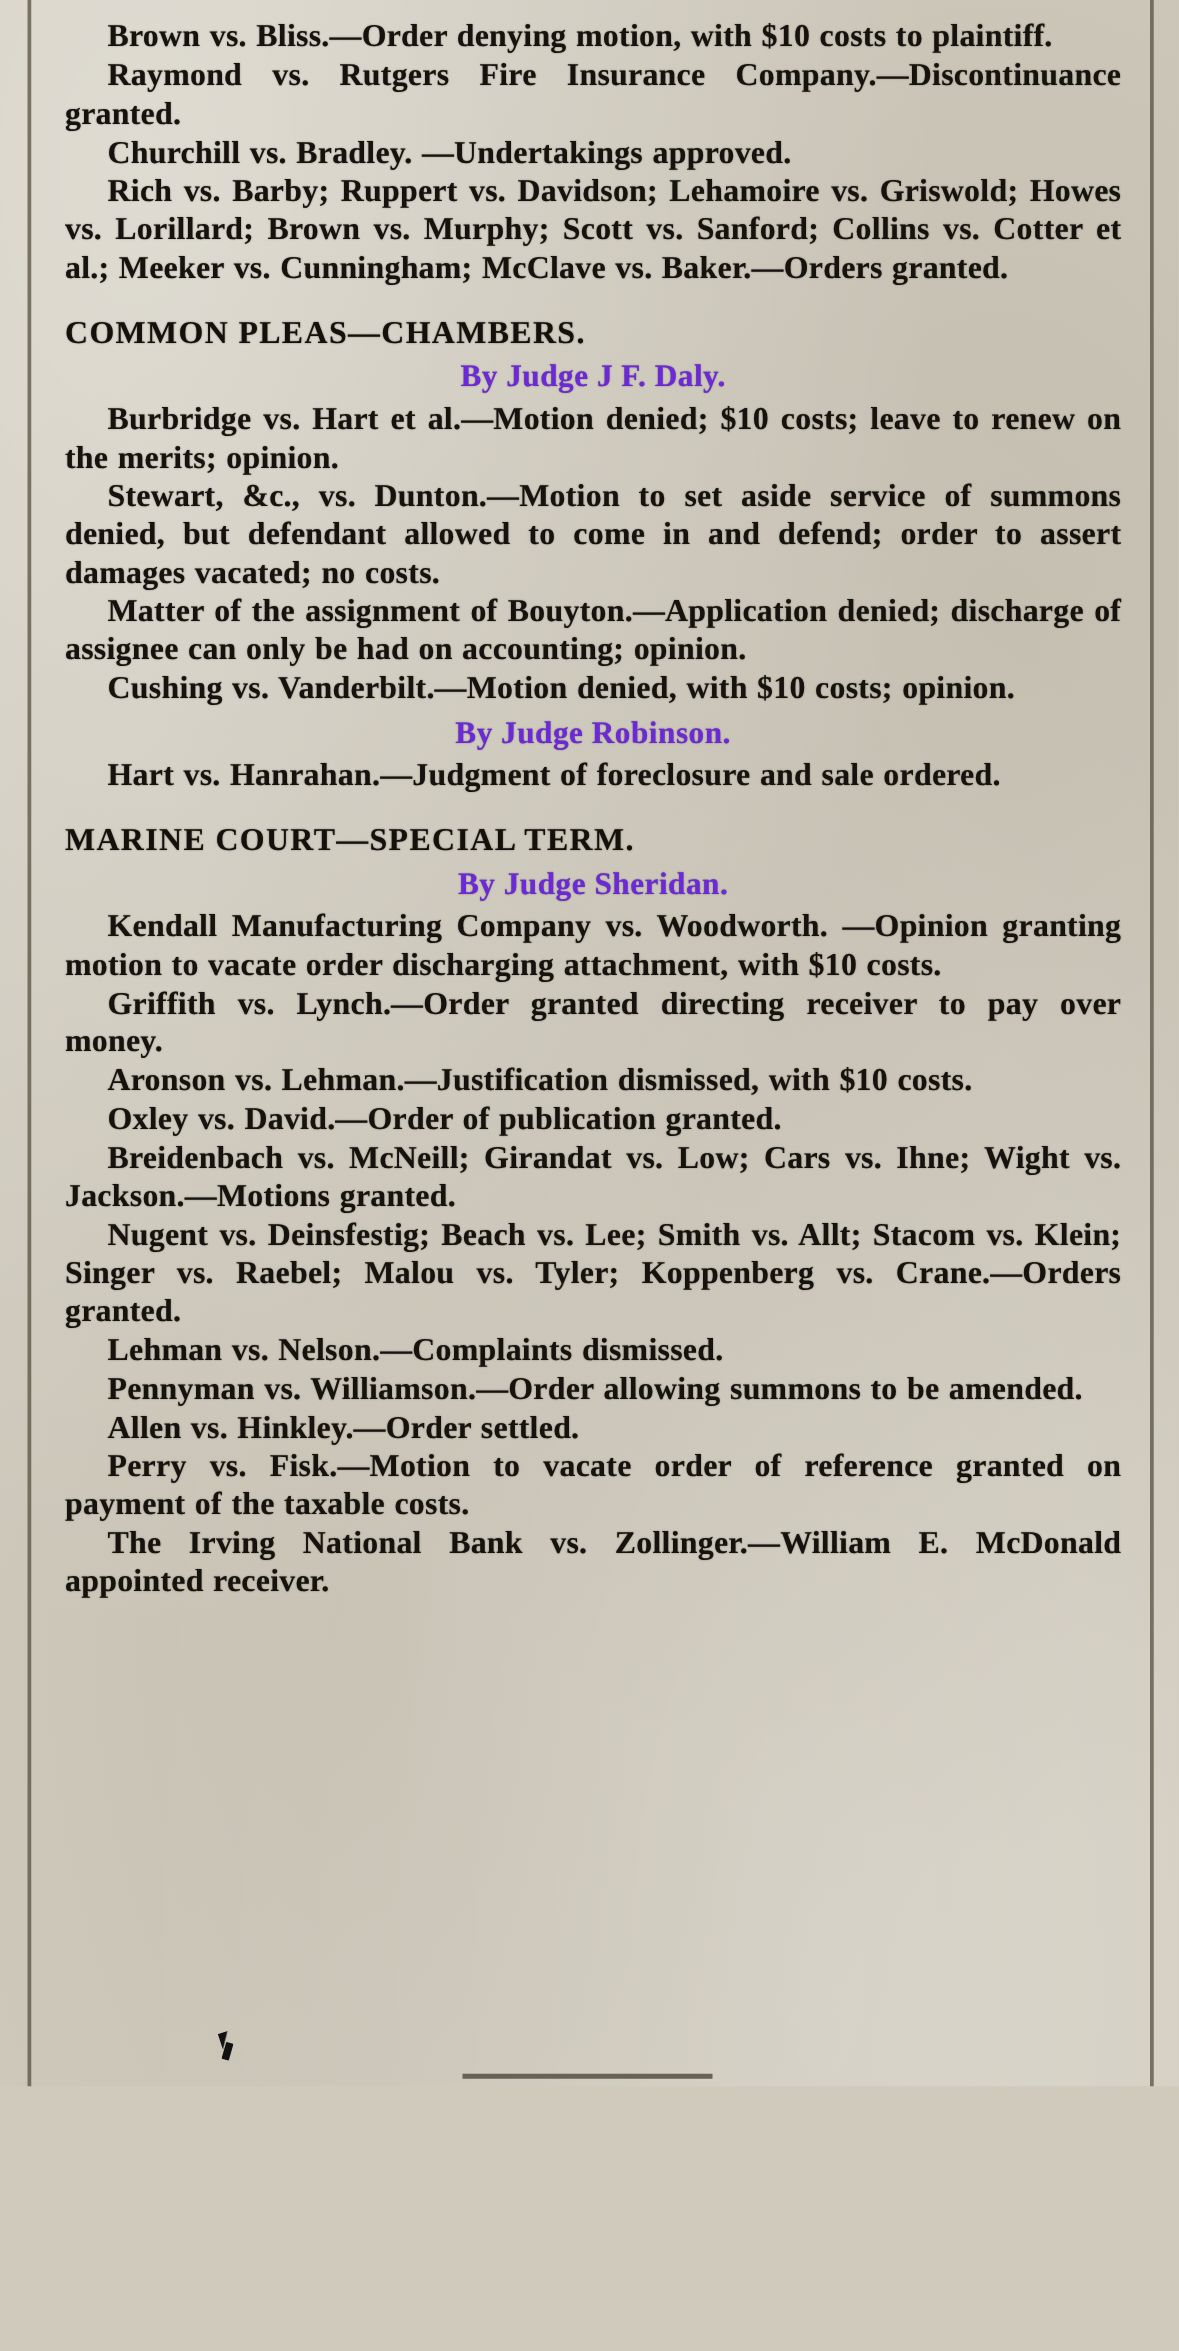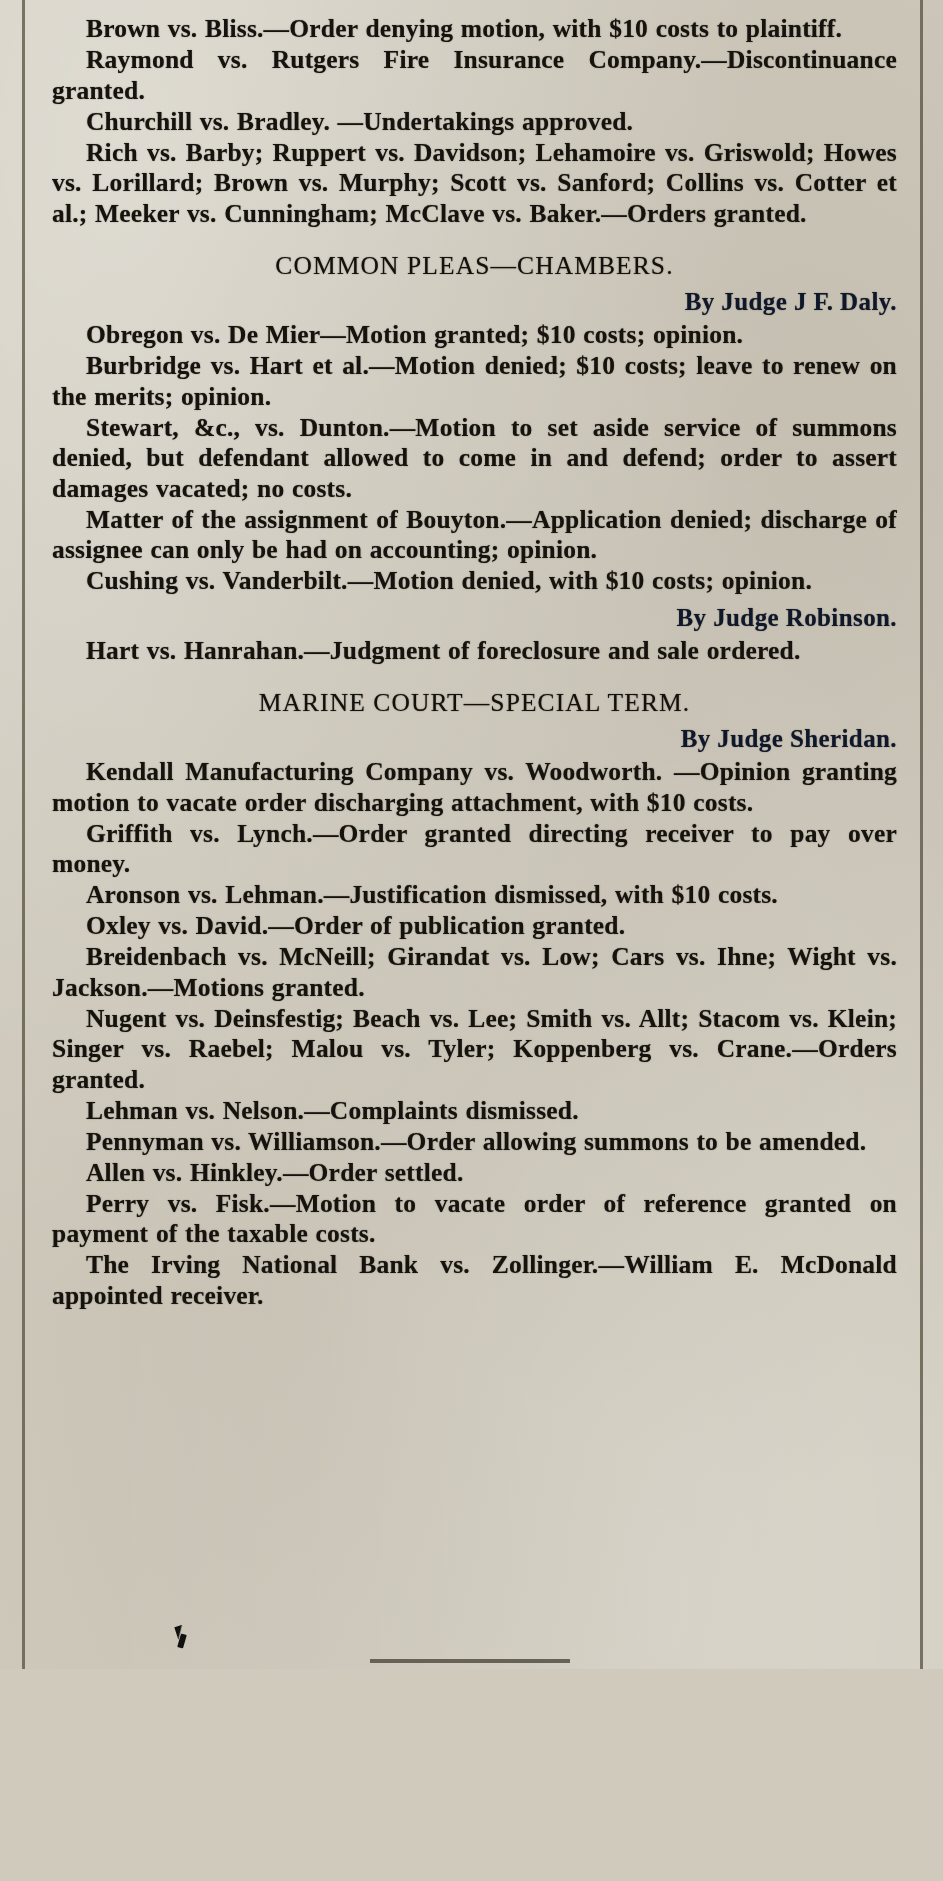--- a/index.html
+++ b/index.html
@@ -67,37 +67,37 @@
     letter-spacing: 0.2px;
     word-spacing: 1px;
     color: #16130e;
     text-align: justify;
     font-weight: 700;
     font-family: "Liberation Serif", serif;
     text-shadow: 0 0 1.2px rgba(20,16,10,0.55);
   }
   h2.section {
     margin: 22px 0 6px 0;
-    text-align: center;
+    text-align: left;
     font-size: 25.5px;
     line-height: 30px;
-    font-weight: 400;
+    font-weight: 700;
     letter-spacing: 1.1px;
     color: #14110c;
     text-shadow: 0 0 1.3px rgba(20,16,10,0.6);
     font-family: "Liberation Serif", serif;
   }
   h3.byline {
     margin: 6px 0 4px 0;
-    text-align: right;
+    text-align: center;
     font-size: 25px;
     line-height: 29px;
     font-weight: 700;
     letter-spacing: 0.4px;
-    color: #0f172a;
+    color: #6d28d9;
     text-shadow: 0 0 1.2px rgba(20,16,10,0.55);
     font-family: "Liberation Serif", serif;
   }
   .cursor {
     position: absolute;
     left: 176px;
     top: 1625px;
     width: 15px;
     height: 24px;
     z-index: 5;
@@ -129,21 +129,20 @@
   <div class="col-rule left"></div>
   <div class="col-rule right"></div>
 
   <div id="content">
       <p class="item">Brown vs. Bliss.—Order denying motion, with $10 costs to plaintiff.</p>
       <p class="item">Raymond vs. Rutgers Fire Insurance Company.—Discontinuance granted.</p>
       <p class="item">Churchill vs. Bradley. —Undertakings approved.</p>
       <p class="item">Rich vs. Barby; Ruppert vs. Davidson; Lehamoire vs. Griswold; Howes vs. Lorillard; Brown vs. Murphy; Scott vs. Sanford; Collins vs. Cotter et al.; Meeker vs. Cunningham; McClave vs. Baker.—Orders granted.</p>
       <h2 class="section">COMMON PLEAS—CHAMBERS.</h2>
       <h3 class="byline">By Judge J F. Daly.</h3>
-      <p class="item">Obregon vs. De Mier—Motion granted; $10 costs; opinion.</p>
       <p class="item">Burbridge vs. Hart et al.—Motion denied; $10 costs; leave to renew on the merits; opinion.</p>
       <p class="item">Stewart, &amp;c., vs. Dunton.—Motion to set aside service of summons denied, but defendant allowed to come in and defend; order to assert damages vacated; no costs.</p>
       <p class="item">Matter of the assignment of Bouyton.—Application denied; discharge of assignee can only be had on accounting; opinion.</p>
       <p class="item">Cushing vs. Vanderbilt.—Motion denied, with $10 costs; opinion.</p>
       <h3 class="byline">By Judge Robinson.</h3>
       <p class="item">Hart vs. Hanrahan.—Judgment of foreclosure and sale ordered.</p>
       <h2 class="section">MARINE COURT—SPECIAL TERM.</h2>
       <h3 class="byline">By Judge Sheridan.</h3>
       <p class="item">Kendall Manufacturing Company vs. Woodworth. —Opinion granting motion to vacate order discharging attachment, with $10 costs.</p>
       <p class="item">Griffith vs. Lynch.—Order granted directing receiver to pay over money.</p>

